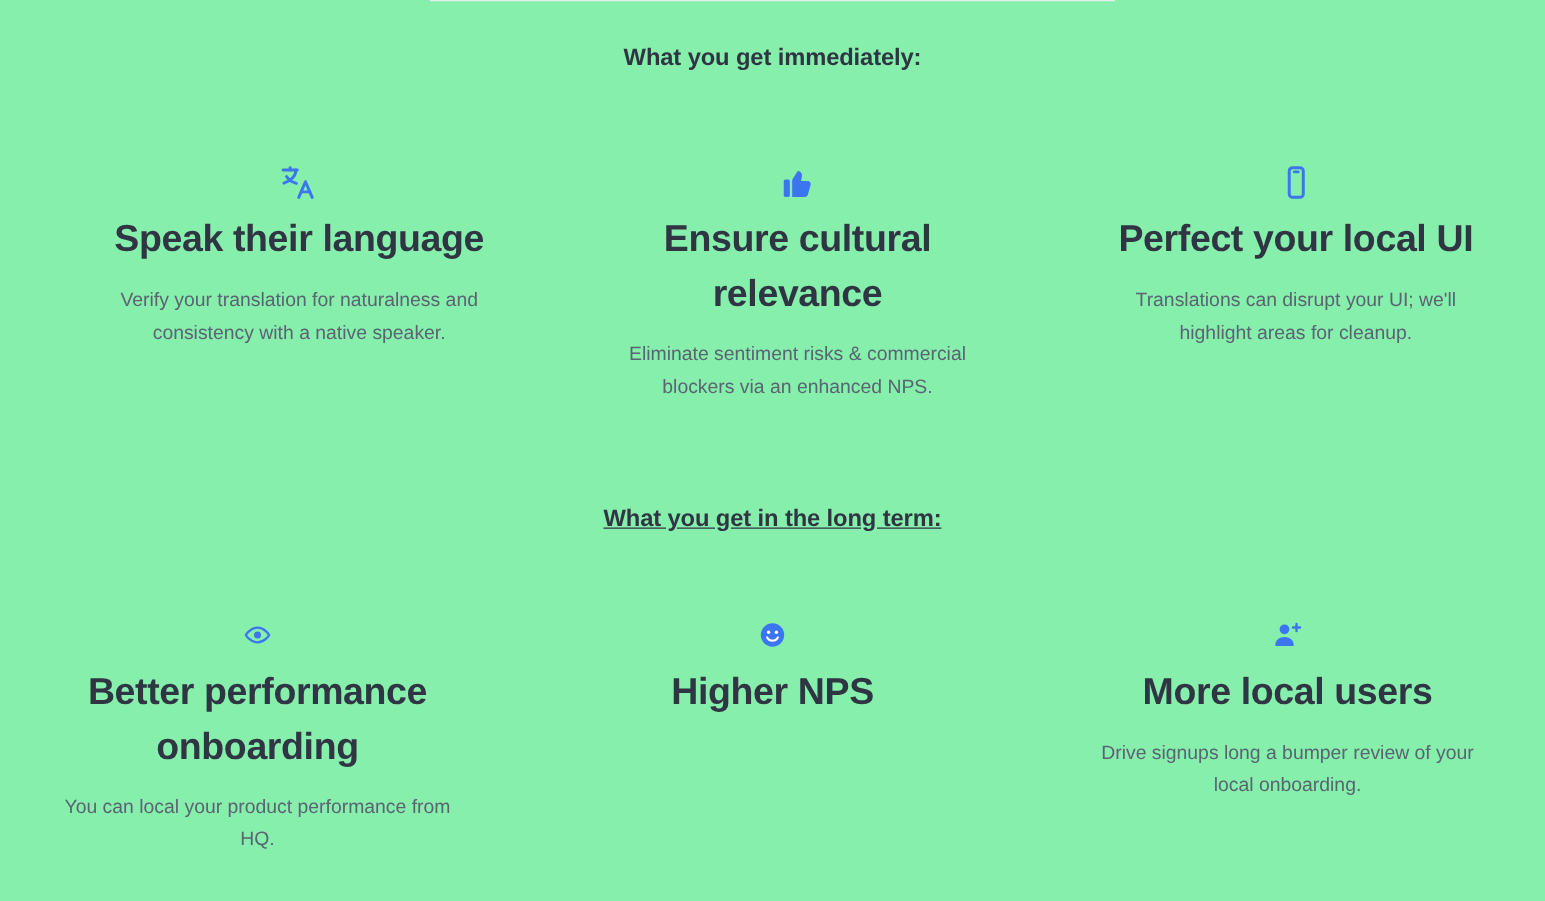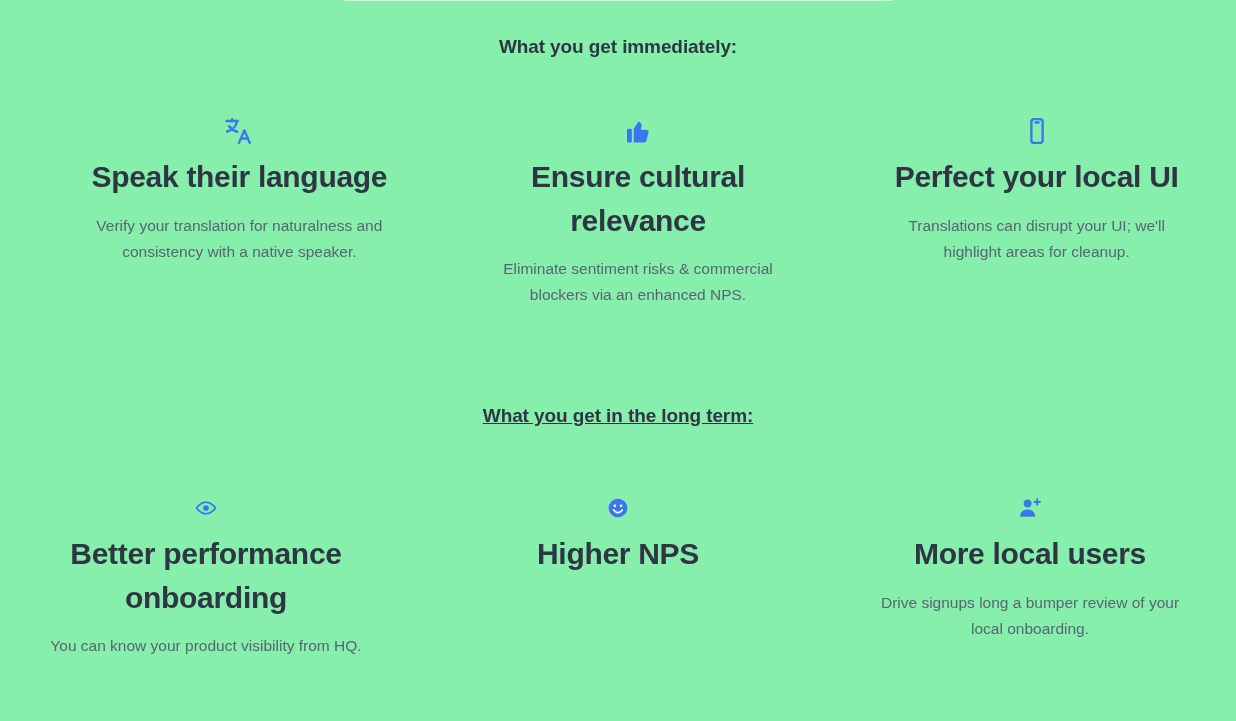--- a/index.html
+++ b/index.html
@@ -36,21 +36,21 @@
   }
   .heading-1 { position: absolute; top: 36px; left: 0; width: 1236px; }
   .heading-2 { position: absolute; top: 405px; left: 0; width: 1236px; text-decoration: underline; }
 
   .grid {
     position: absolute;
     left: 0;
     width: 1236px;
     display: flex;
   }
-  .grid-1 { top: 111px; padding-left: 40px; }
+  .grid-1 { top: 126px; padding-left: 40px; }
   .grid-2 { top: 488px; }
 
   .col {
     width: 412px;
     padding: 0 38px;
     text-align: center;
   }
   .icon-wrap {
     height: 40px;
     display: flex;
@@ -134,21 +134,21 @@
   <div class="grid grid-2">
 
     <div class="col c0">
       <div class="icon-wrap">
         <svg width="22" height="22" viewBox="0 0 24 24" fill="none" stroke="#3b76f0" stroke-width="2" stroke-linecap="round" stroke-linejoin="round">
           <path d="M1.8 12S5.5 5.6 12 5.6 22.2 12 22.2 12 18.5 18.4 12 18.4 1.8 12 1.8 12z"></path>
           <circle cx="12" cy="12" r="3.1" fill="#3b76f0" stroke="none"></circle>
         </svg>
       </div>
       <div class="card-title">Better performance onboarding</div>
-      <div class="card-desc">You can know your product visibility from HQ.</div>
+      <div class="card-desc">You can local your product performance from HQ.</div>
     </div>
 
     <div class="col c1">
       <div class="icon-wrap">
         <svg width="22" height="22" viewBox="0 0 24 24" fill="#3b76f0">
           <circle cx="12" cy="12" r="10.2"></circle>
           <circle cx="8.6" cy="9.6" r="1.45" fill="#ffffff"></circle>
           <circle cx="15.4" cy="9.6" r="1.45" fill="#ffffff"></circle>
           <path d="M7.3 14.1c1.1 1.9 2.8 2.9 4.7 2.9s3.6-1 4.7-2.9" stroke="#ffffff" stroke-width="1.8" fill="none" stroke-linecap="round"></path>
         </svg>

